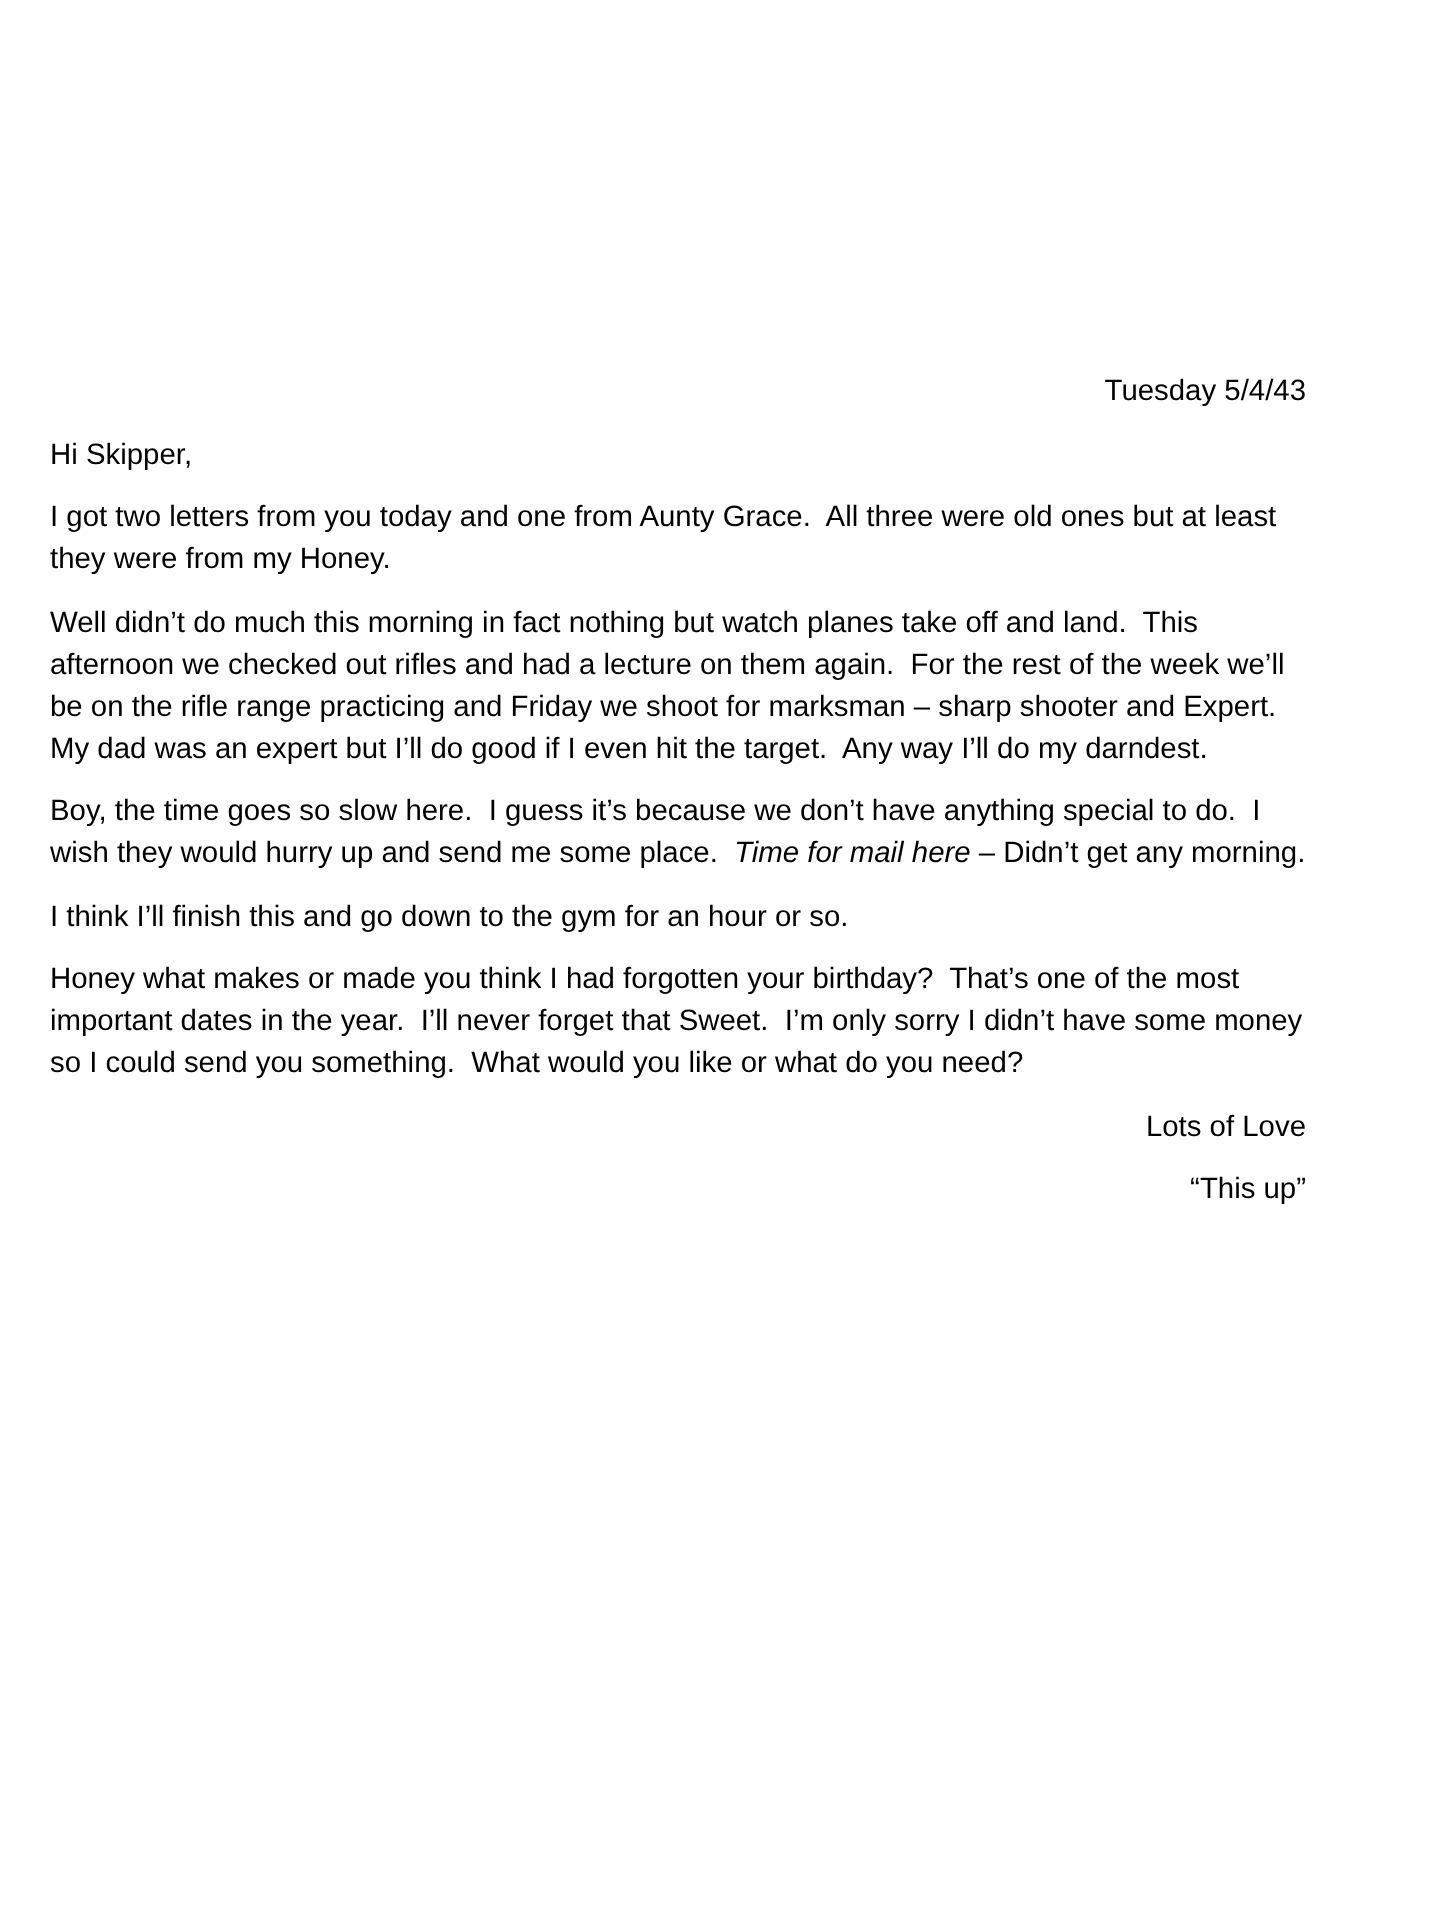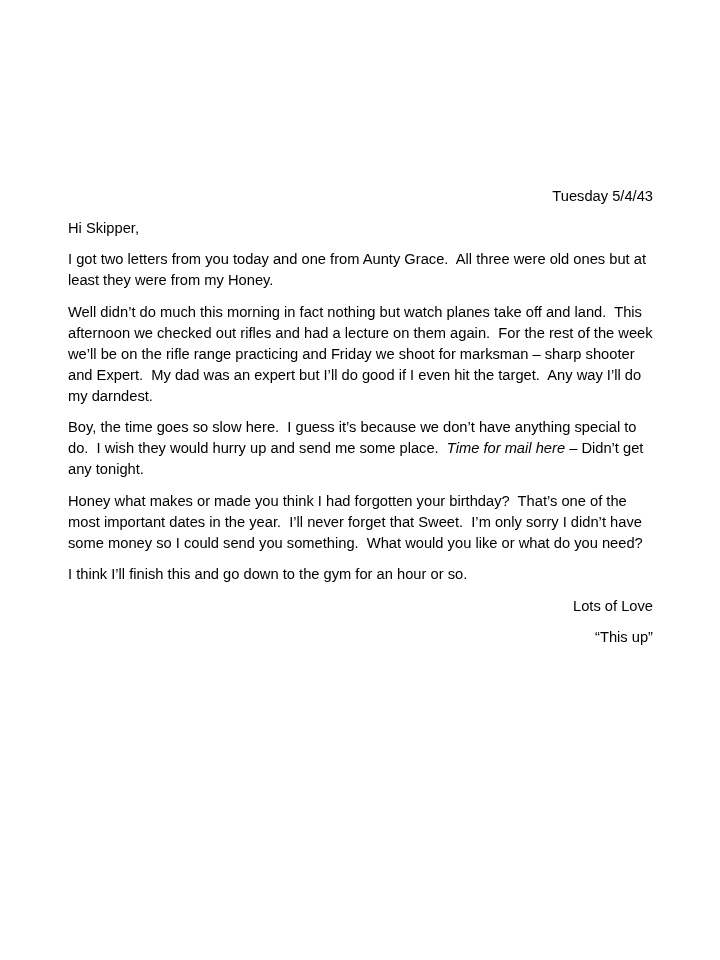--- a/index.html
+++ b/index.html
@@ -9,21 +9,21 @@
   body {
     width: 720px;
     height: 960px;
     background: #ffffff;
     font-family: "Liberation Sans", sans-serif;
   }
   .page {
     box-sizing: border-box;
     width: 693px;
     height: 960px;
-    padding: 186px 40px 0 68px;
+    padding: 186px 40px 0 25px;
     color: #000000;
     font-size: 14.7px;
     line-height: 21px;
     overflow: hidden;
   }
   .para {
     margin: 0 0 10.5px 0;
     white-space: pre-wrap;
   }
   .date-line {
@@ -38,21 +38,21 @@
 </style>
 </head>
 <body style="background: rgb(255, 255, 255);">
 
 <div class="page" style="color: rgb(0, 0, 0);">
   <p class="para date-line">Tuesday 5/4/43</p>
   <p class="para">Hi Skipper,</p>
   <div id="letter-body">
       <p class="para"><span>I got two letters from you today and one from Aunty Grace.  All three were old ones but at least they were from my Honey.</span></p>
       <p class="para"><span>Well didn’t do much this morning in fact nothing but watch planes take off and land.  This afternoon we checked out rifles and had a lecture on them again.  For the rest of the week we’ll be on the rifle range practicing and Friday we shoot for marksman – sharp shooter and Expert.  My dad was an expert but I’ll do good if I even hit the target.  Any way I’ll do my darndest.</span></p>
-      <p class="para"><span>Boy, the time goes so slow here.  I guess it’s because we don’t have anything special to do.  I wish they would hurry up and send me some place.  </span><span class="italic">Time for mail here</span><span> – Didn’t get any tonight.</span></p>
+      <p class="para"><span>Boy, the time goes so slow here.  I guess it’s because we don’t have anything special to do.  I wish they would hurry up and send me some place.  </span><span class="italic">Time for mail here</span><span> – Didn’t get any morning.</span></p>
+      <p class="para"><span>I think I’ll finish this and go down to the gym for an hour or so.</span></p>
       <p class="para"><span>Honey what makes or made you think I had forgotten your birthday?  That’s one of the most important dates in the year.  I’ll never forget that Sweet.  I’m only sorry I didn’t have some money so I could send you something.  What would you like or what do you need?</span></p>
-      <p class="para"><span>I think I’ll finish this and go down to the gym for an hour or so.</span></p>
     </div>
   <div id="letter-closing">
       <p class="para closing-line">Lots of Love</p>
       <p class="para closing-line">“This up”</p>
     </div>
 </div>
 
 </body></html>

